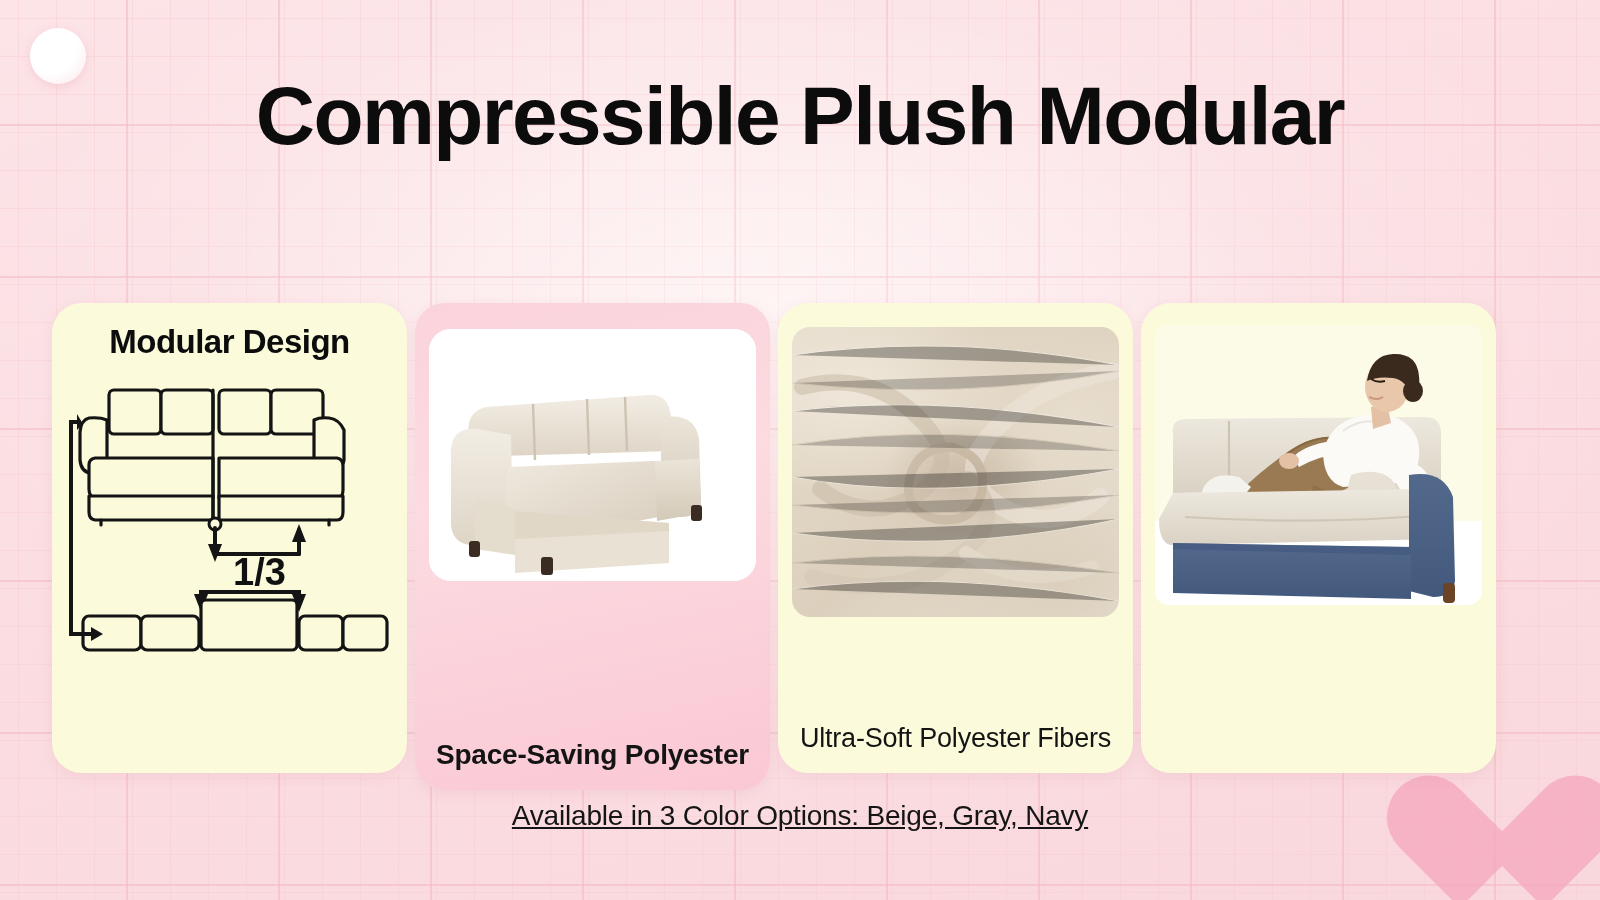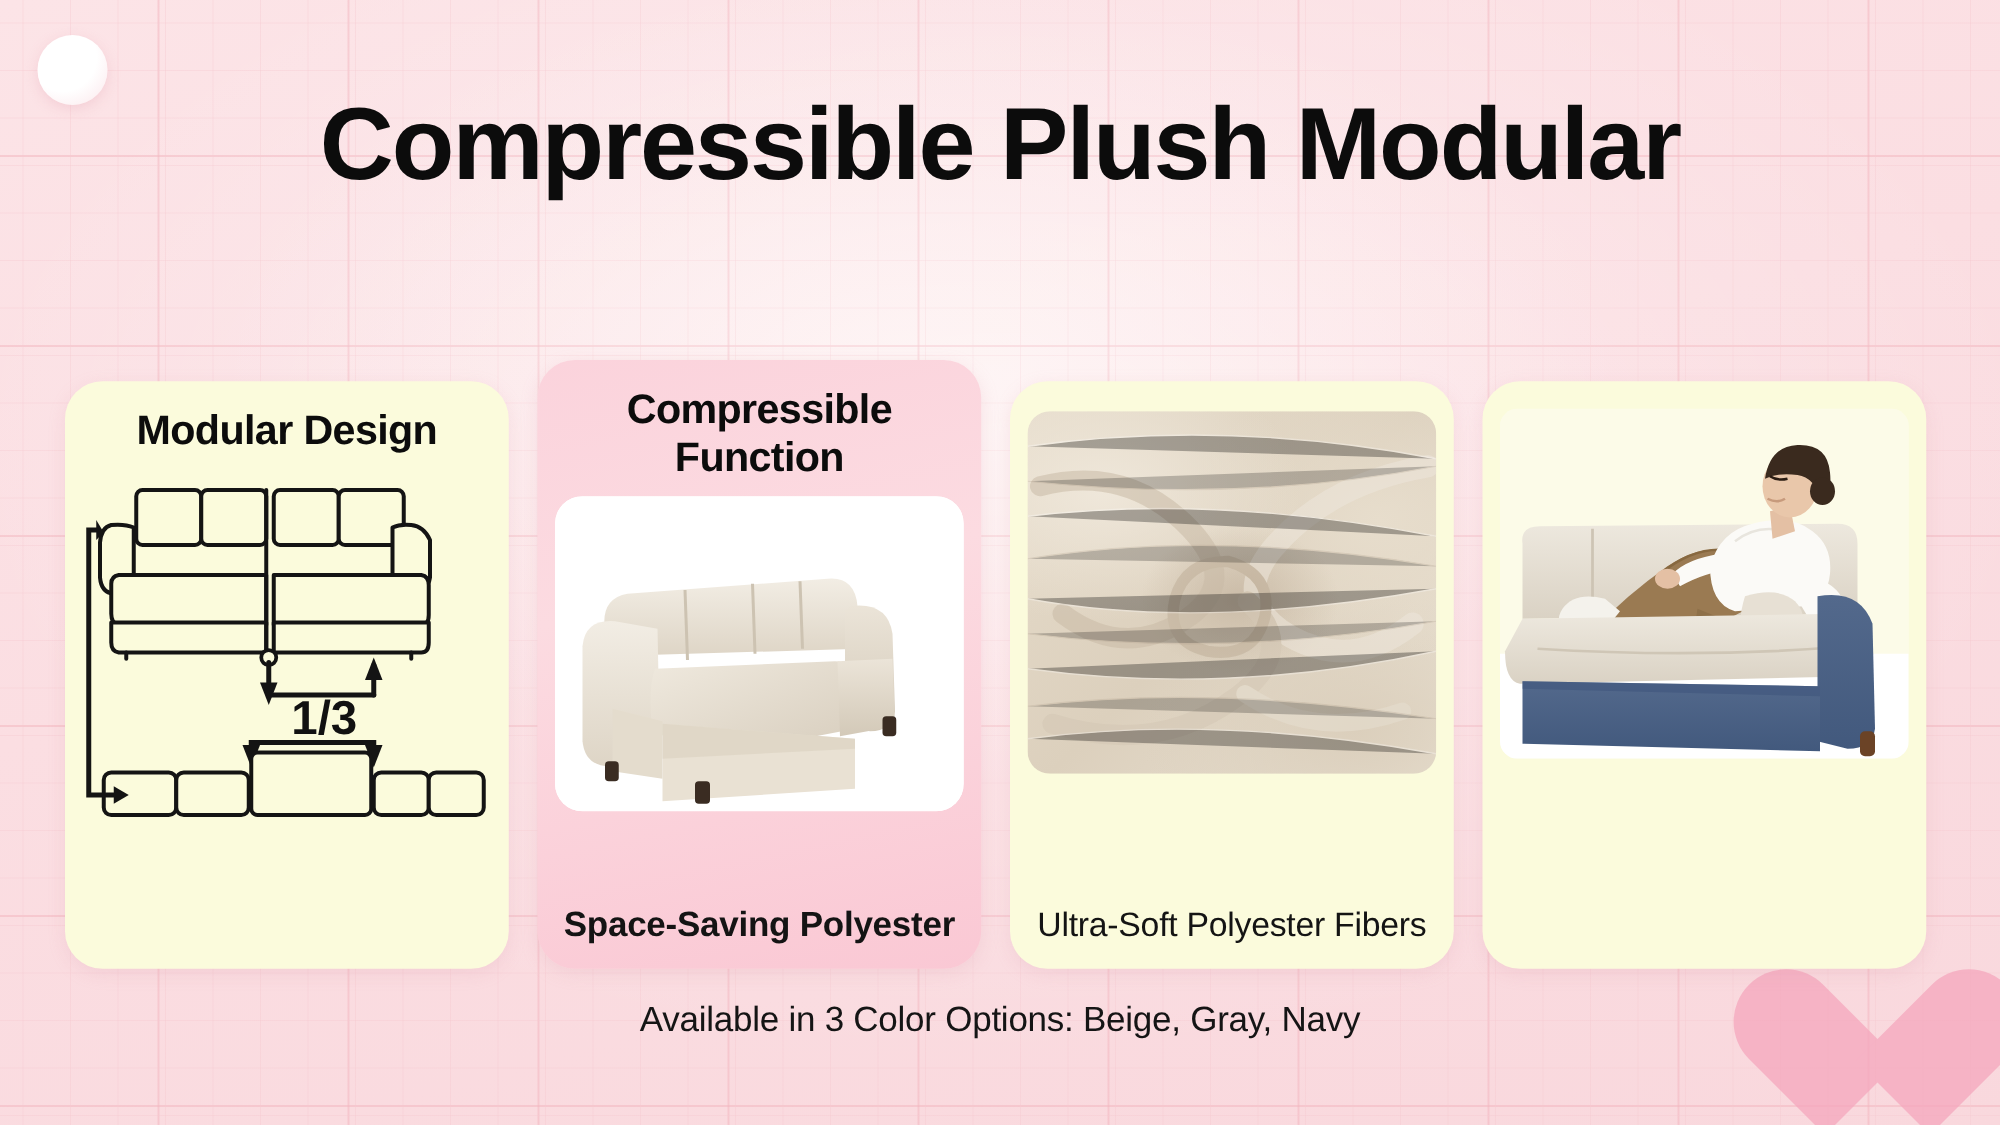--- a/index.html
+++ b/index.html
@@ -60,22 +60,22 @@
   #title{
     position:absolute; top:72px; left:0; width:1600px; z-index:3;
     text-align:center; color:#0C0C0C;
     font-size:82px; font-weight:bold; line-height:1.08;
     letter-spacing:-1.6px;
   }
   #title .l{ display:block; }
 
   
   #cards{
-    position:absolute; top:288px; left:52px; width:1496px; height:487px;
-    display:flex; gap:23px; z-index:3;align-items:flex-end;
+    position:absolute; top:303px; left:52px; width:1496px; height:487px;
+    display:flex; gap:8px; z-index:3;
   }
   .card{
     width:355px; border-radius:30px; position:relative;
     display:flex; flex-direction:column; align-items:center;
     padding:14px 10px 12px;
     box-shadow:0 4px 14px rgba(216,150,165,.18);
     overflow:hidden;
   }
   .card.cream{ background:#FBFBDC; }
   .card.pink{
@@ -197,21 +197,20 @@
         <g stroke="#141414" stroke-width="4" fill="none" stroke-linecap="round">
           <path d="M12 50 L4 50 L4 262 L24 262"></path>
         </g>
         <polygon points="10,48 16,42 16,58" fill="#141414" transform="rotate(180 13 50)"></polygon>
         <polygon points="24,255 36,262 24,269" fill="#141414"></polygon>
       </svg>
     </div>
   </div>
 
   <div class="card pink">
-    <div class="c-title">Compressible Function</div>
     <div class="photo-panel">
       <svg viewBox="0 0 327 252" width="327" height="252" xmlns="http://www.w3.org/2000/svg">
         <defs>
           <linearGradient id="bg2a" x1="0" y1="0" x2="0" y2="1">
             <stop offset="0" stop-color="#F2EDE4"></stop>
               <stop offset="1" stop-color="#DED5C6"></stop>
           </linearGradient>
           <linearGradient id="bg2b" x1="0" y1="0" x2="0" y2="1">
             <stop offset="0" stop-color="#EBE4D8"></stop>
               <stop offset="1" stop-color="#D3C9B8"></stop>
@@ -328,13 +327,13 @@
         <path d="M18 218 l238 4 0 52 -238 -6z" fill="url(#nv)"></path>
         <path d="M18 218 l238 4 0 8 -238 -6z" fill="#3C527A" opacity=".5"></path>
 
         <rect x="288" y="258" width="12" height="20" rx="4" fill="#6B4326"></rect>
       </svg>
     </div>
   </div>
 </div>
 
 <div style="position:absolute;left:0;right:0;top:800px;text-align:center;z-index:3;
-            font-size:28px;color:#151515;letter-spacing:-.2px;">Available in 3 Color Options: Beige, Gray, Navy</div>
+            font-size:28px;color:#151515;letter-spacing:-.2px;text-decoration:underline;">Available in 3 Color Options: Beige, Gray, Navy</div>
 
 </body></html>

